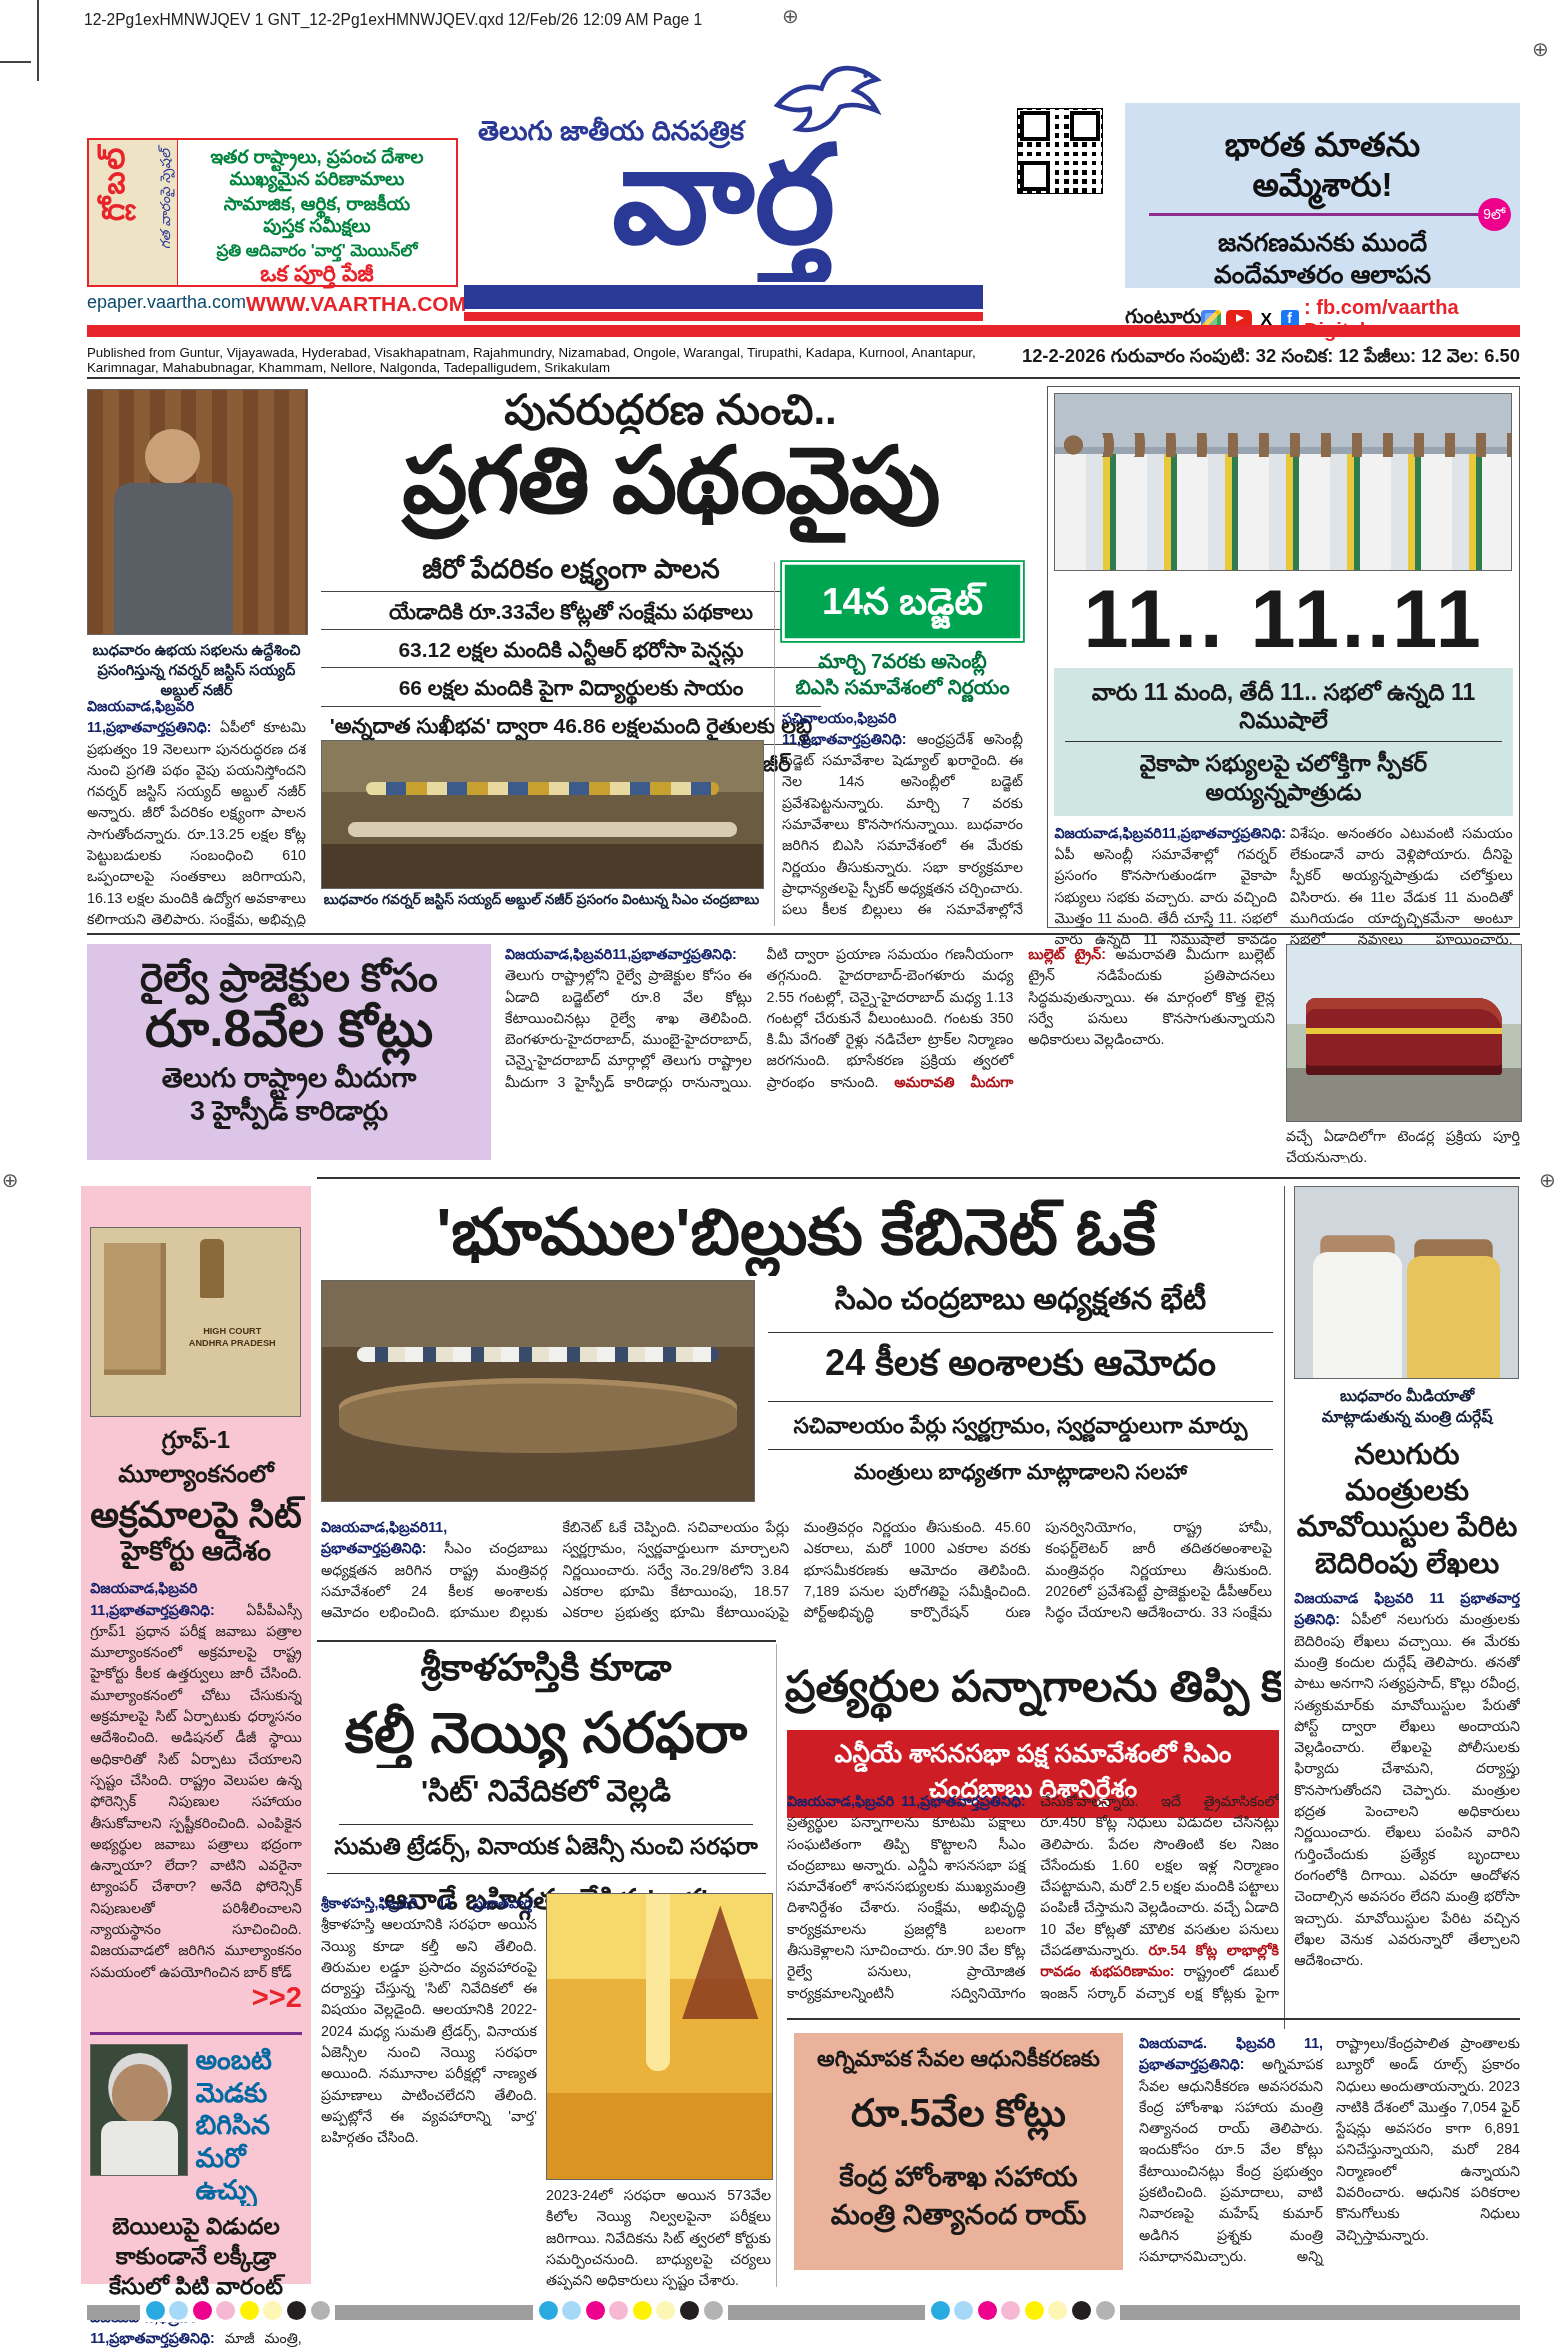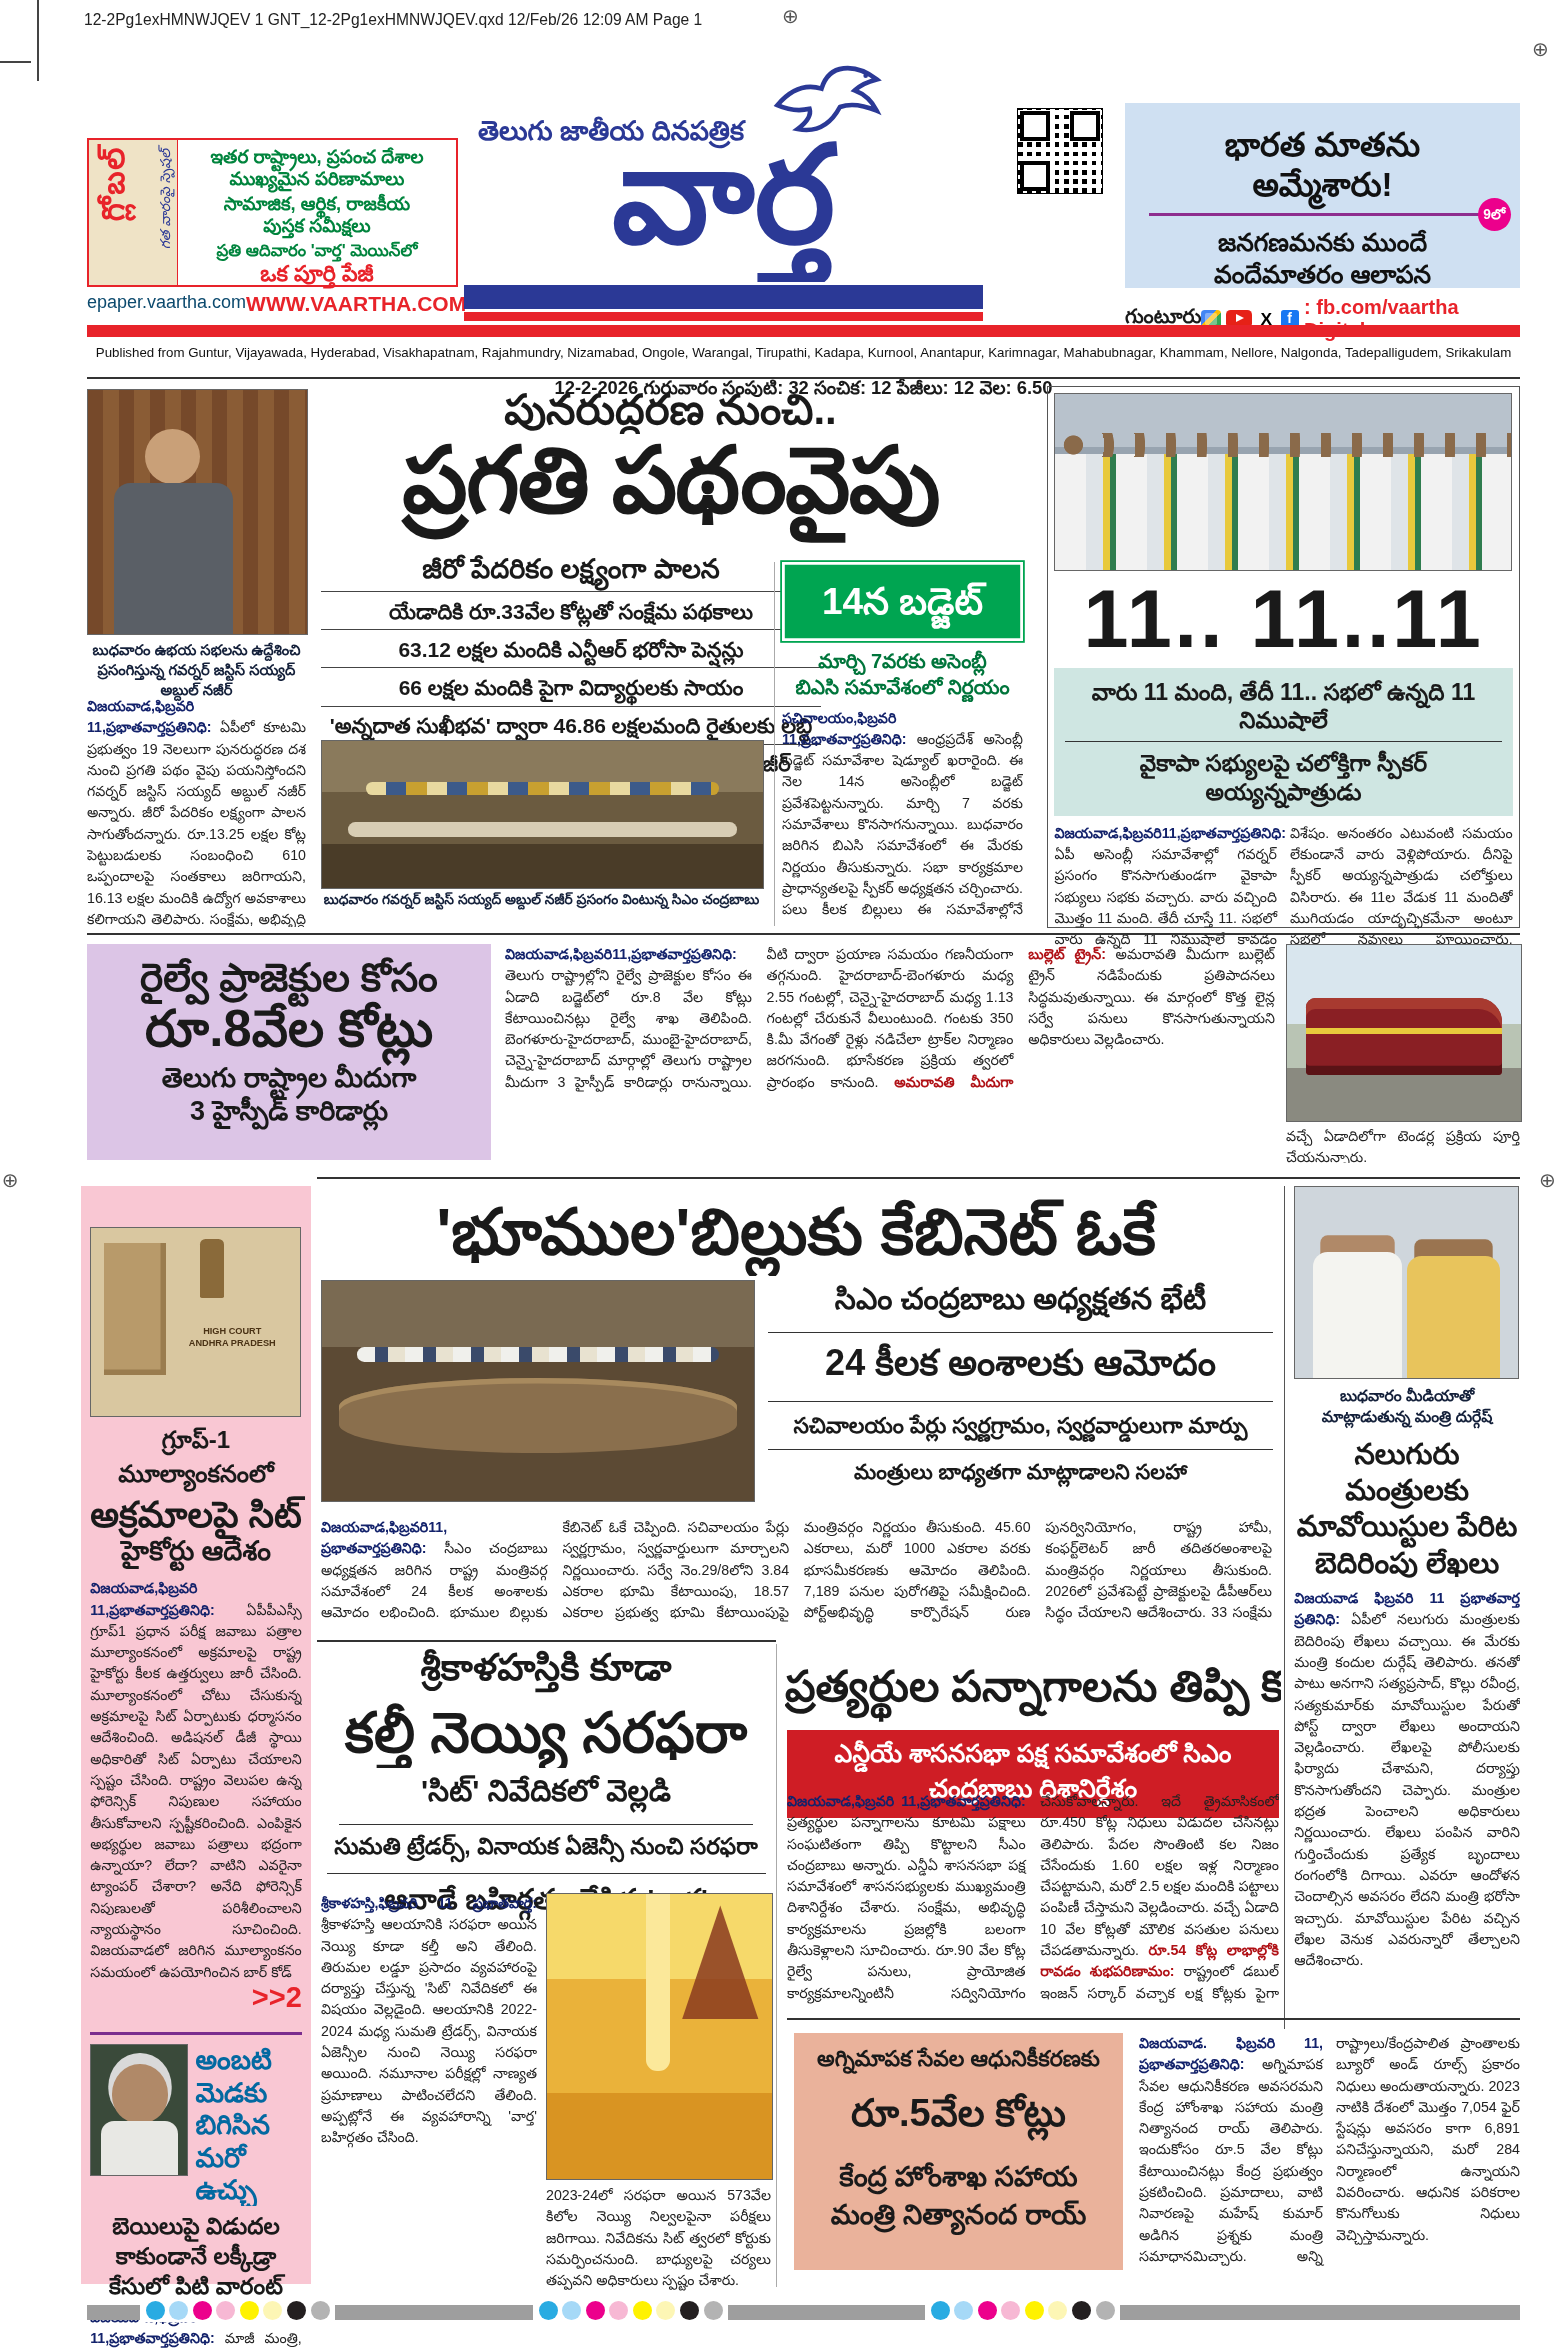--- a/index.html
+++ b/index.html
@@ -23,21 +23,21 @@
   .pgreen{color:#00843d;font-weight:bold;font-size:18.4px;text-align:center;line-height:1.2;}
   .pred{color:#e8232a;font-weight:800;font-size:22px;text-align:center;}
   .pdiv{height:1.8px;background:#e8b8c8;margin:1.8px 16.5px;}
   .logo-word{font-weight:800;color:#2b3996;text-align:center;}
   .bar-blue{background:#2b3996;}
   .bar-red{background:#e8232a;}
   .rightbox{background:#cfe0f2;}
   .rb-h{font-size:33px;font-weight:800;text-align:center;line-height:1.22;color:#111;}
   .rb-rule{position:relative;height:3.7px;background:#8e2d8e;margin:7.3px 24px 9.2px 24px;}
   .rb-badge{position:absolute;right:-14.7px;top:-14.7px;width:33px;height:33px;border-radius:50%;
-            background:#ec008c;color:#fff;font-size:13.8px;font-weight:bold;text-align:center;line-height:33px;}
+            background:#ec008c;color:#fff;font-size:13.8px;font-weight:normal;text-align:center;line-height:33px;}
   .rb-s{font-size:25px;font-weight:bold;text-align:center;line-height:1.3;color:#111;}
   .icon{display:inline-block;vertical-align:middle;}
   .ic-yt{width:26px;height:17.4px;background:#e62117;border-radius:4.6px;position:relative;}
   .ic-yt::after{content:"";position:absolute;left:9.2px;top:4.1px;border-left:8.3px solid #fff;border-top:4.6px solid transparent;border-bottom:4.6px solid transparent;}
   .ic-x{width:18.4px;height:18.4px;font-weight:800;font-size:17.4px;color:#000;line-height:18.4px;text-align:center;}
   .ic-fb{width:18.4px;height:18.4px;background:#1877f2;border-radius:2.8px;color:#fff;font-weight:bold;font-size:13.8px;text-align:center;line-height:18.4px;}
   .ic-gn{width:20px;height:18.4px;border-radius:3.7px;background:linear-gradient(135deg,#4285f4 0 40%,#fbbc05 40% 60%,#34a853 60% 100%);position:relative;}
   .ic-gn::after{content:"";position:absolute;left:3.7px;top:3.7px;right:3.7px;bottom:3.7px;background:#fff;opacity:.35;border-radius:1.8px;}
   .qr{background:
       repeating-linear-gradient(0deg,#000 0 4.6px,#fff 4.6px 9.2px),
@@ -175,21 +175,21 @@
       <span class="icon ic-gn"></span>
       <span class="icon ic-yt"></span>
       <span class="icon ic-x">X</span>
       <span class="icon ic-fb">f</span>
       <span style="color:#e8232a;font-weight:800;font-size:20px;">: fb.com/vaartha Digital</span>
     </span>
   </div>
 
   <div class="abs bar-red" style="left:87px;top:325px;width:1433px;height:12px;"></div>
 
-  <div class="abs" style="left:87px;top:345px;width:1433px;display:flex;align-items:center;gap:16.5px;flex-direction:column;">
+  <div class="abs" style="left:87px;top:345px;width:1433px;display:flex;align-items:flex-start;gap:16.5px;">
     <span style="font-size:13.3px;color:#111;flex:1;">Published from Guntur, Vijayawada, Hyderabad, Visakhapatnam, Rajahmundry, Nizamabad, Ongole, Warangal, Tirupathi, Kadapa, Kurnool, Anantapur,  Karimnagar, Mahabubnagar, Khammam, Nellore, Nalgonda, Tadepalligudem, Srikakulam</span>
     <span style="font-size:18.4px;font-weight:800;white-space:nowrap;">12-2-2026 గురువారం సంపుటి: 32 సంచిక: 12  పేజీలు: 12 వెల: 6.50</span>
   </div>
   <div class="abs rule" style="left:87px;top:377px;width:1433px;height:1.8px;"></div>
 
   <div class="photo photo-gov" style="left:87px;top:389px;width:219px;height:244px;"></div>
   <div class="abs caption" style="left:87px;top:641px;width:219px;">బుధవారం ఉభయ సభలను ఉద్దేశించి ప్రసంగిస్తున్న గవర్నర్ జస్టిస్ సయ్యద్ అబ్దుల్ నజీర్</div>
   <div class="abs bodytxt hide" style="left:87px;top:696px;width:219px;height:231px;">
     <span class="byline">విజయవాడ,ఫిబ్రవరి 11,ప్రభాతవార్తప్రతినిధి:</span>
     <span>ఏపీలో కూటమి ప్రభుత్వం 19 నెలలుగా పునరుద్ధరణ దశ నుంచి ప్రగతి పథం వైపు పయనిస్తోందని గవర్నర్ జస్టిస్ సయ్యద్ అబ్దుల్ నజీర్ అన్నారు. జీరో పేదరికం లక్ష్యంగా పాలన సాగుతోందన్నారు. రూ.13.25 లక్షల కోట్ల పెట్టుబడులకు సంబంధించి 610 ఒప్పందాలపై సంతకాలు జరిగాయని, 16.13 లక్షల మందికి ఉద్యోగ అవకాశాలు కలిగాయని తెలిపారు. సంక్షేమ, అభివృద్ధి కార్యక్రమాలతో రాష్ట్రం పురోగమిస్తోందని, పేదరిక నిర్మూలనకు ప్రభుత్వం కట్టుబడి ఉందని స్పష్టం చేశారు. మౌలిక వసతుల కల్పనపై ప్రత్యేక దృష్టి సారించామని, వ్యవసాయం, పరిశ్రమలు, సేవా రంగాల్లో వృద్ధి నమోదవుతోందని వివరించారు.</span>

